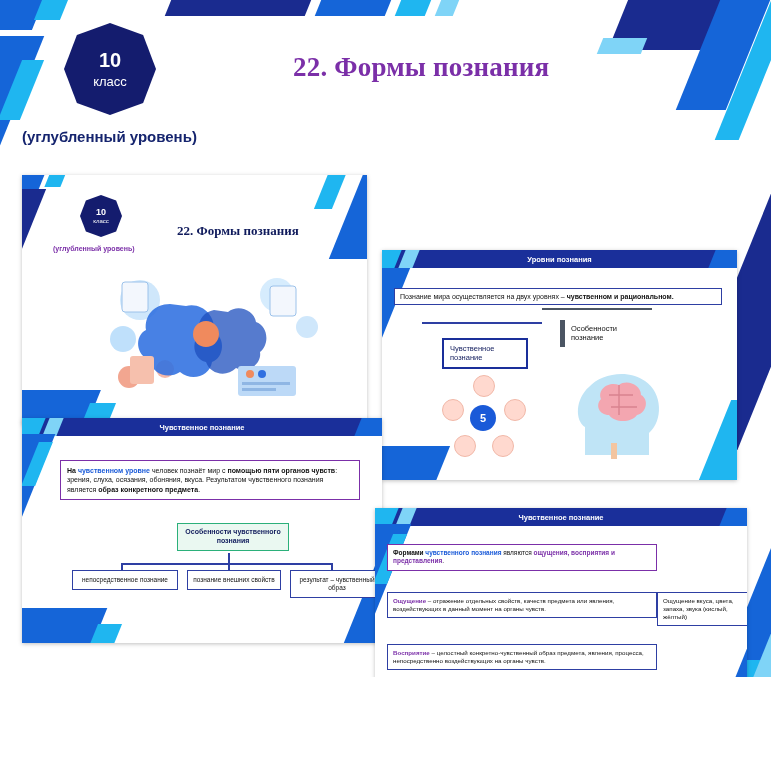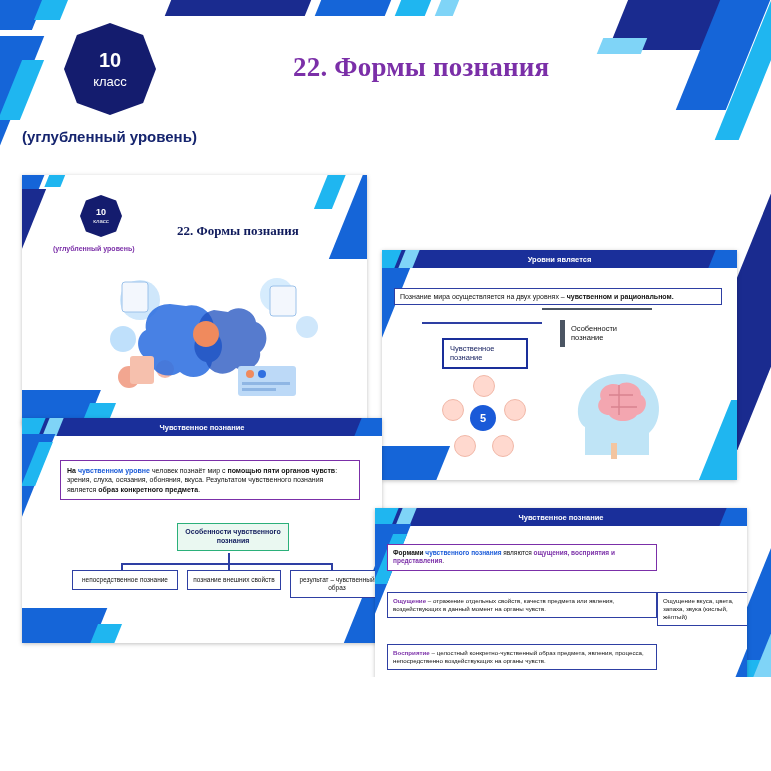--- a/index.html
+++ b/index.html
@@ -187,21 +187,21 @@
         <rect x="132" y="112" width="48" height="3" fill="#8fb6e4"></rect>
         <rect x="132" y="118" width="34" height="3" fill="#8fb6e4"></rect>
         <rect x="160" y="16" width="26" height="30" rx="3" fill="#f3f7fd" stroke="#9cc2ea"></rect>
         <rect x="12" y="12" width="26" height="30" rx="3" fill="#f3f7fd" stroke="#9cc2ea"></rect>
         <rect x="20" y="86" width="24" height="28" rx="3" fill="#f6c0ad"></rect>
       </svg>
     </div>
   </div>
 
   <div class="slide" id="slide2">
-    <div class="slide-header">Уровни является</div>
+    <div class="slide-header">Уровни познания</div>
     <div class="hdr-skew r-cyan" style="left:-14px;width:30px;"></div>
     <div class="hdr-skew r-light" style="left:20px;width:14px;"></div>
     <div class="hdr-skew r-blue" style="left:330px;width:40px;"></div>
     <div class="ribbon r-blue" style="left:-24px;top:18px;width:36px;height:80px;"></div>
     <div class="ribbon r-cyan" style="left:330px;top:150px;width:50px;height:95px;"></div>
     <div class="ribbon r-blue" style="left:-20px;top:196px;width:80px;height:40px;"></div>
 
     <div class="txtbox">
       <span>Познание мира осуществляется на двух уровнях – </span><span class="bold">чувственном и рациональном.</span>
     </div>

